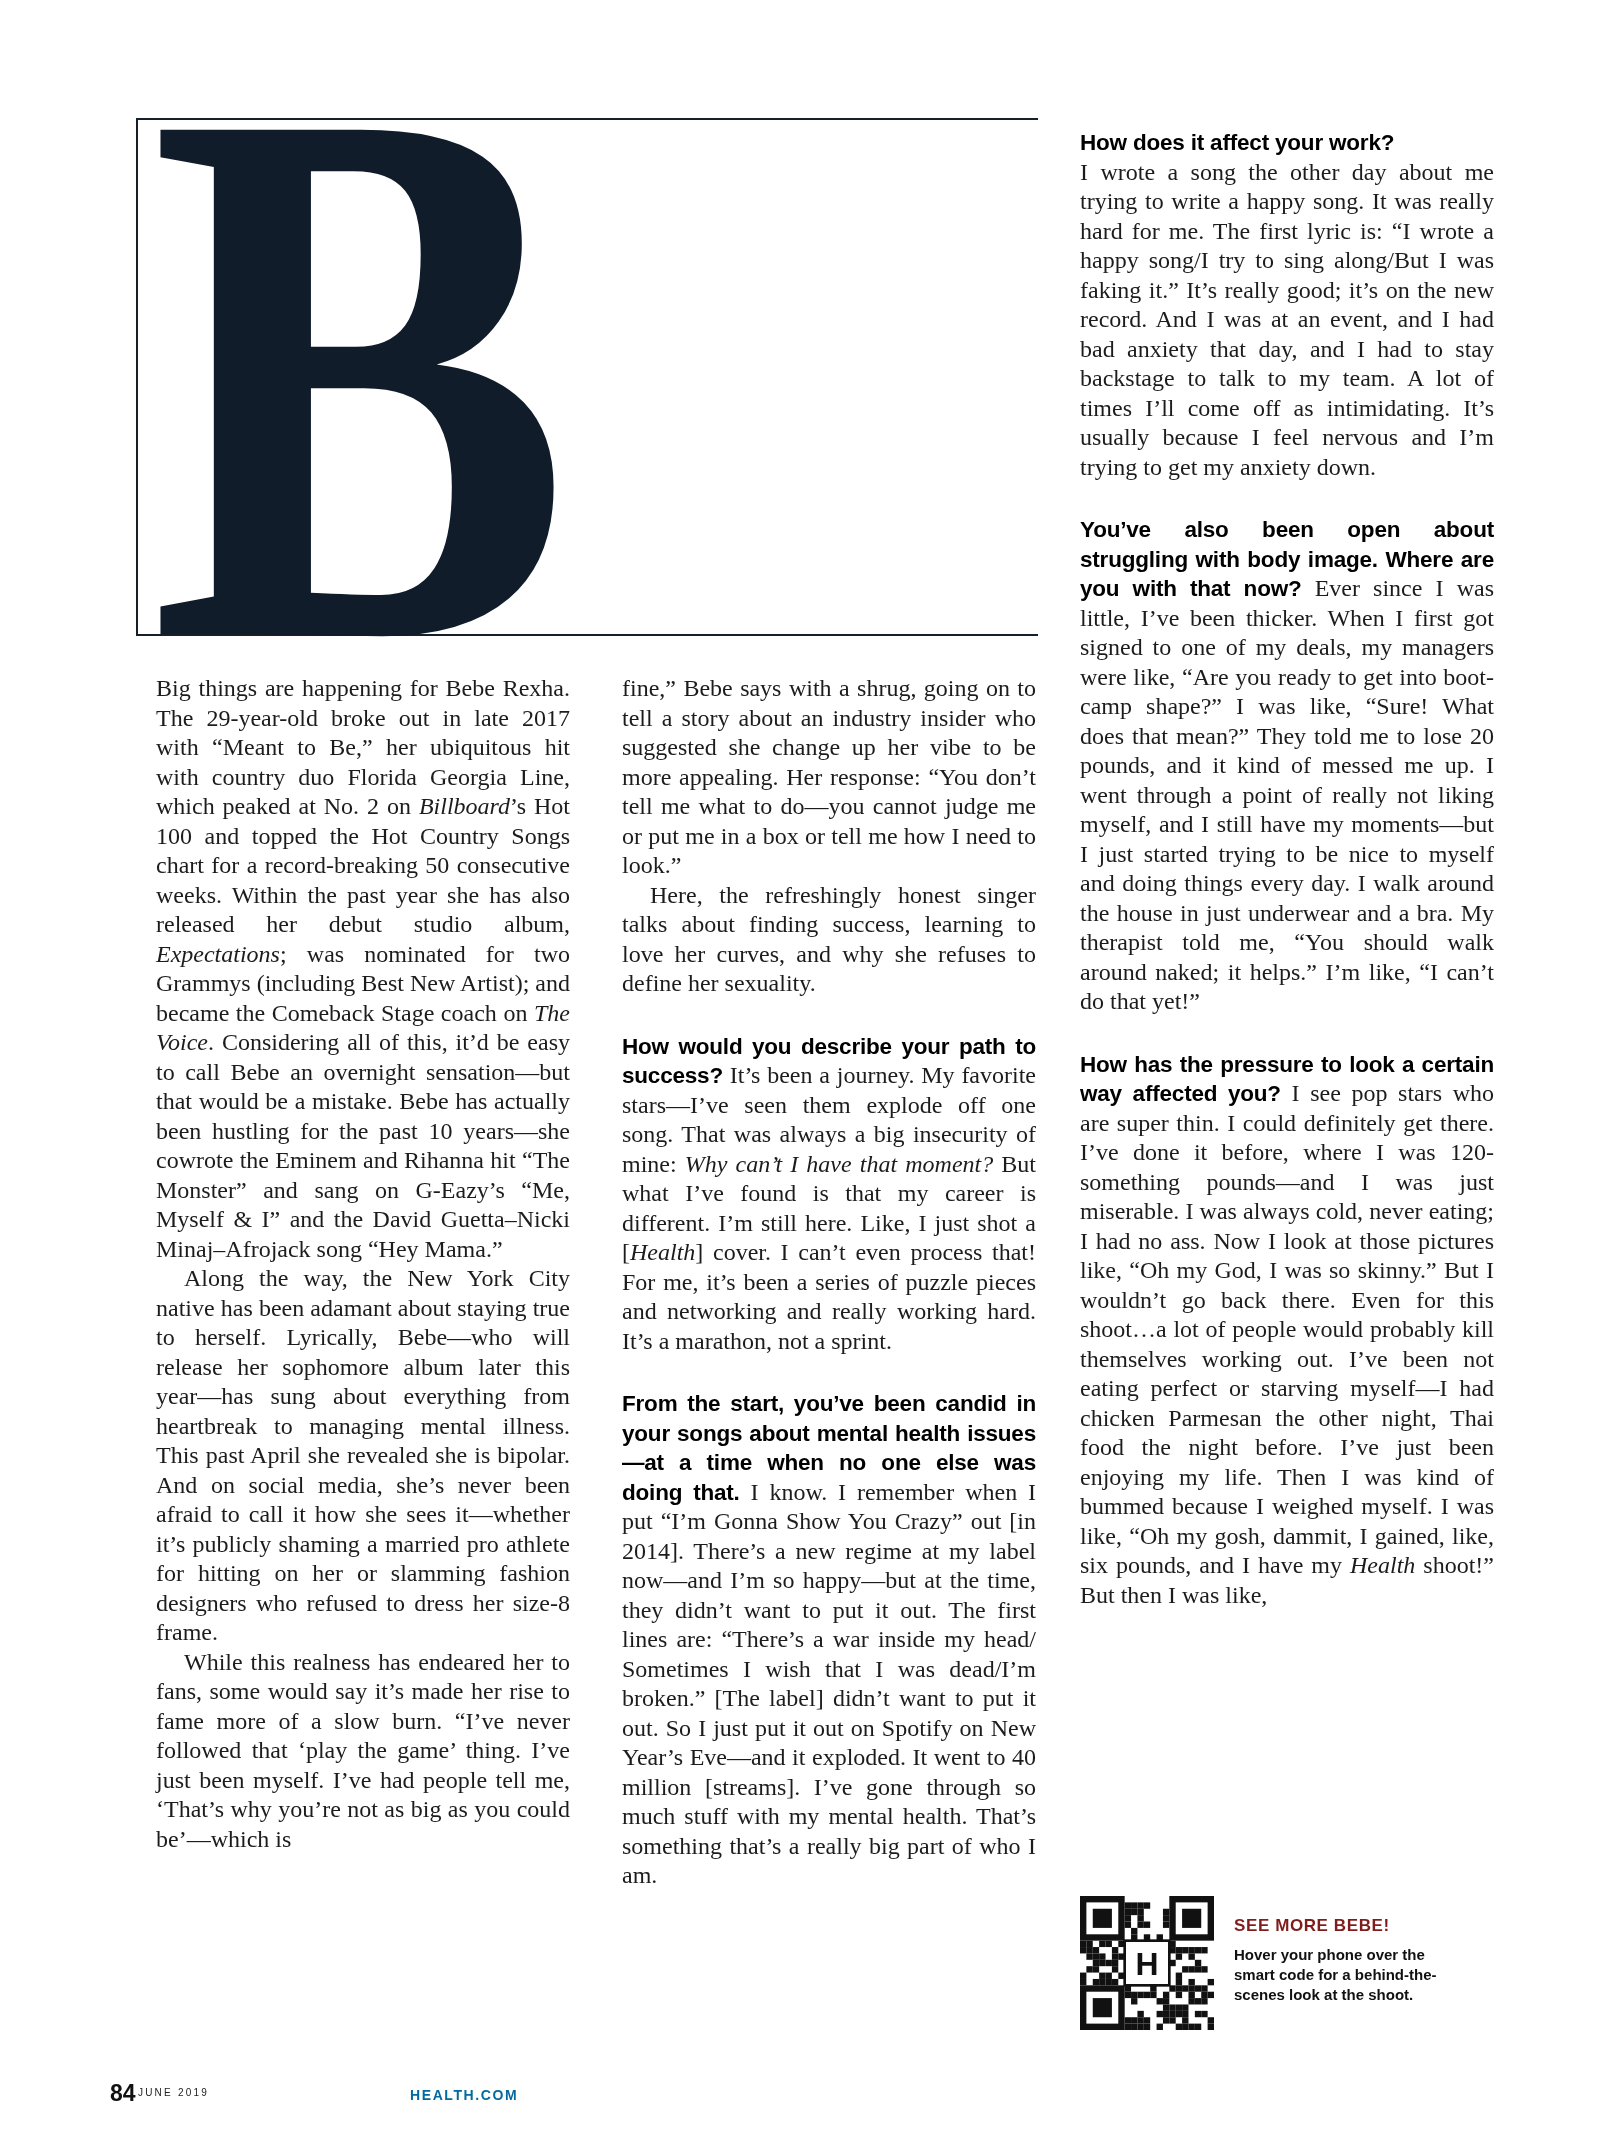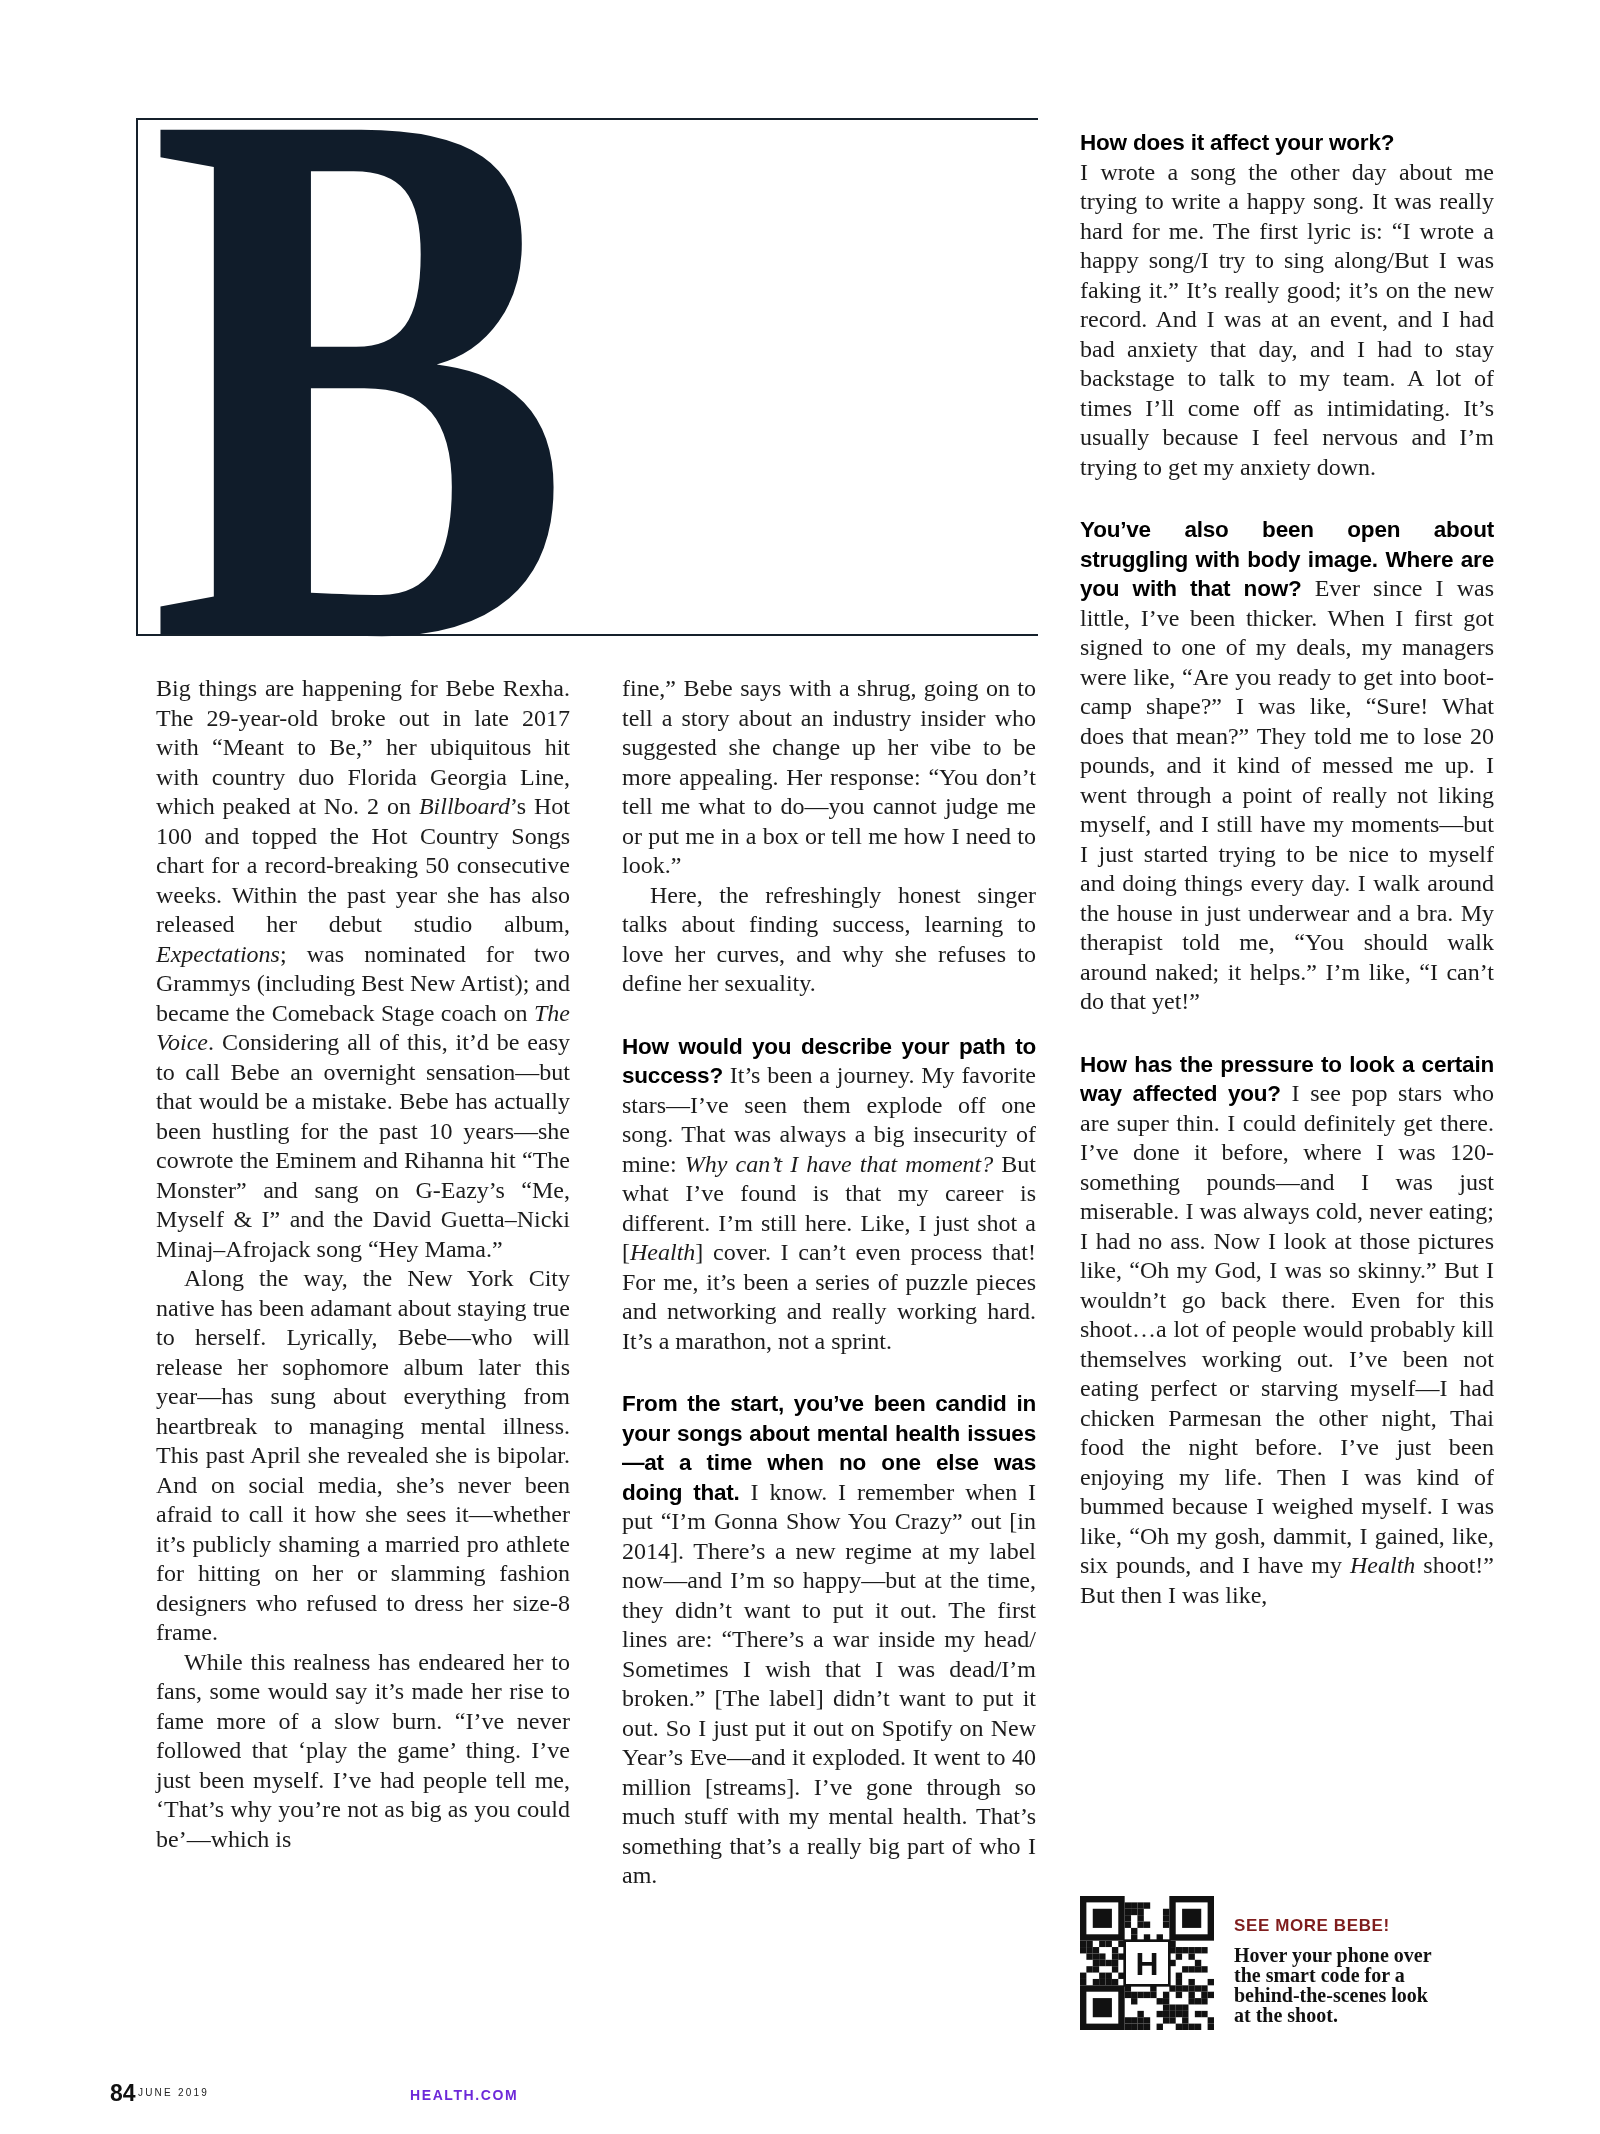--- a/index.html
+++ b/index.html
@@ -65,41 +65,40 @@
   }
   .promo-text{padding-top:20px;font-family:"Liberation Sans", sans-serif;}
   .promo-headline{
     font-weight:700;
     font-size:17px;
     letter-spacing:0.6px;
     margin-bottom:9px;
   }
   .promo-body{
     font-weight:700;
-    font-size:20px;
+    font-size:15px;
     line-height:20px;
     color:#111111;
     width:210px;
-    font-family:Liberation Serif, serif;
   }
 
   .footer-pageno{
     position:absolute;left:64px;top:2080px;
     font-family:"Liberation Sans", sans-serif;
     font-weight:700;font-size:23px;color:#111;margin-left:46px;
   }
   .footer-issue{
     position:absolute;left:138px;top:2087px;
     font-family:"Liberation Sans", sans-serif;
     font-weight:400;font-size:10px;letter-spacing:2.2px;color:#222;
   }
   .footer-site{
     position:absolute;left:410px;top:2087px;
     font-family:"Liberation Sans", sans-serif;
-    font-weight:700;font-size:14px;letter-spacing:1.6px;color:#6d28d9;
+    font-weight:700;font-size:14px;letter-spacing:1.6px;color:#0369a1;
   }
 </style>
 </head>
 <body>
 
 <div class="page">
 
   <div class="rule rule-top"></div>
   <div class="rule rule-left"></div>
   <div class="rule rule-bottom"></div>

